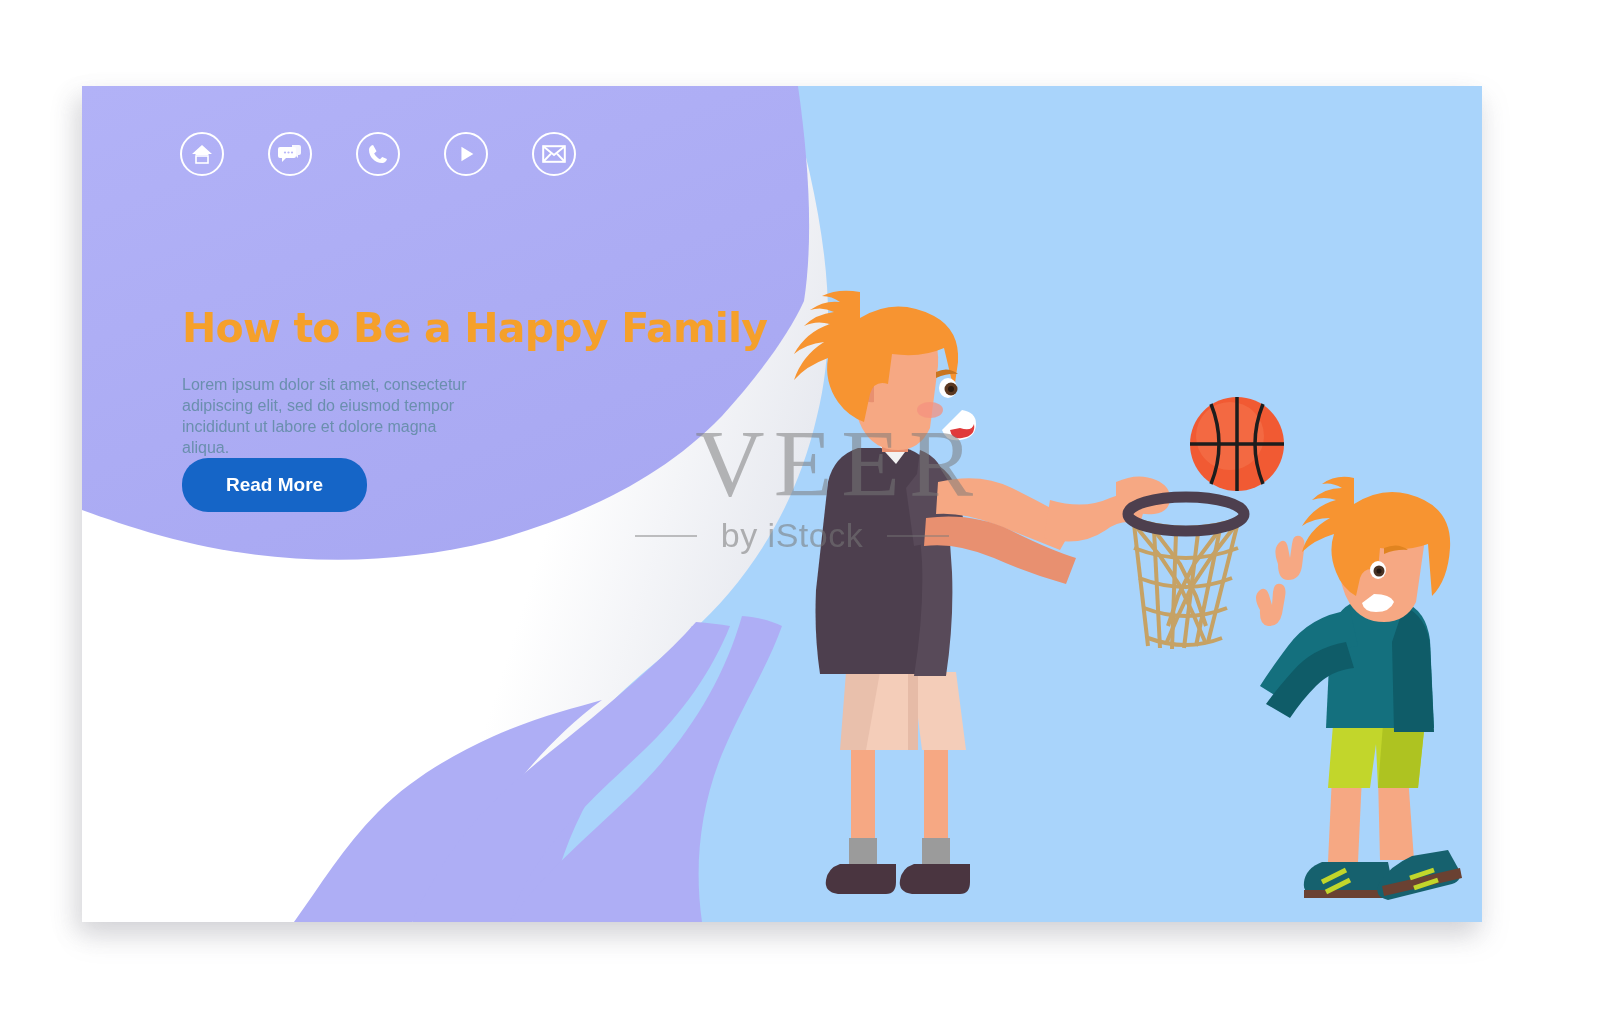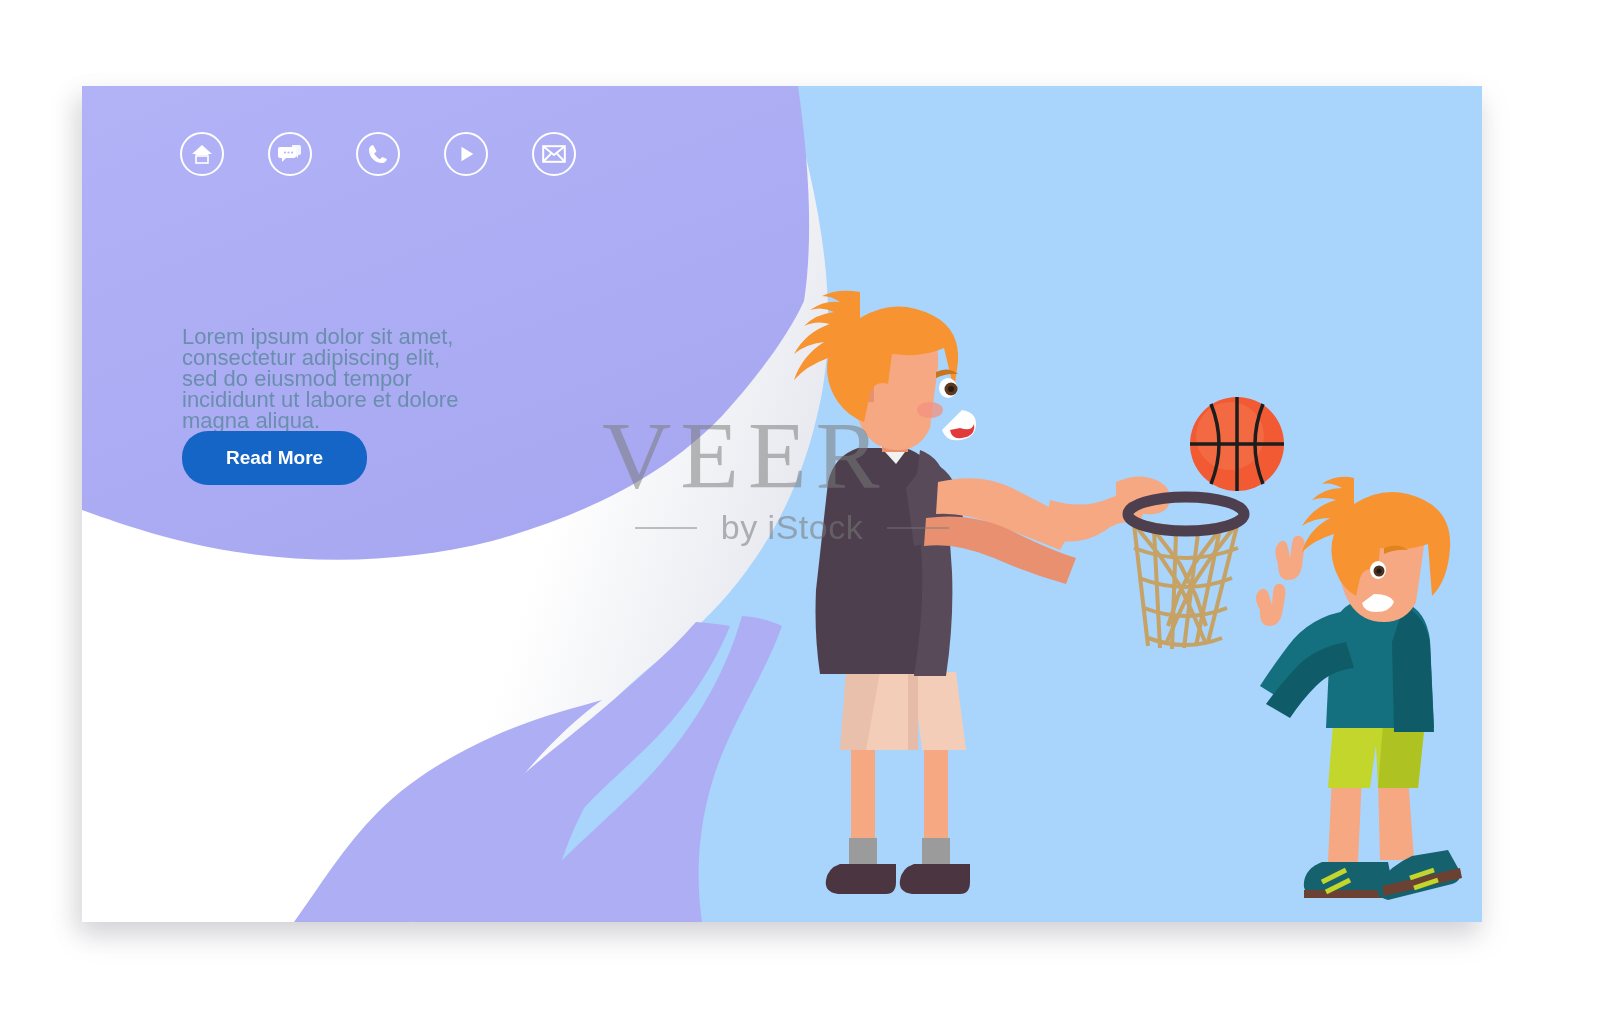--- a/index.html
+++ b/index.html
@@ -69,21 +69,21 @@
     font-family: "DejaVu Sans", sans-serif;
     font-size: 41px;
     font-weight: bold;
     letter-spacing: -0.8px;
     color: #f5a02a;
     white-space: nowrap;
   }
   #body-copy {
     margin: 22px 0 0 0;
     font-family: "Liberation Sans", sans-serif;
-    font-size: 22px;
+    font-size: 16px;
     line-height: 21px;
     color: #6a8fae;
     width: 290px;
   }
   #read-more {
     display: inline-block;
     background: #1565c7;
     color: #ffffff;
     border: none;
     border-radius: 26px;
@@ -98,25 +98,25 @@
     position: absolute;
     left: 0; top: 0;
     width: 1400px; height: 836px;
     z-index: 4;
     pointer-events: none;
   }
   
   #watermark {
     position: absolute;
     left: 520px;
-    top: 322px;
+    top: 330px;
     width: 380px;
     z-index: 5;
     pointer-events: none;
-    text-align: left;
+    text-align: right;
   }
   #wm-main {
     font-family: "Liberation Serif", serif;
     font-size: 96px;
     letter-spacing: 9px;
     color: rgba(120,120,120,0.52);
     line-height: 96px;
   }
   #wm-sub-row {
     display: flex;
@@ -481,18 +481,19 @@
       <div class="icon-circle">
         <svg width="24" height="20" viewBox="0 0 24 20">
           <rect x="1.2" y="2.2" width="21.6" height="15.6" fill="none" stroke="#ffffff" stroke-width="2"></rect>
           <path d="M1.2 2.2 L12 11 L22.8 2.2" fill="none" stroke="#ffffff" stroke-width="2"></path>
           <path d="M1.2 17.8 L9 9.6 M22.8 17.8 L15 9.6" fill="none" stroke="#ffffff" stroke-width="2"></path>
         </svg>
       </div>
     </div>
 
     <div id="text-block">
+      <h1 id="headline">How to Be a Happy Family</h1>
       <p id="body-copy">Lorem ipsum dolor sit amet, consectetur adipiscing elit, sed do eiusmod tempor incididunt ut labore et dolore magna aliqua.</p>
       <button id="read-more">Read More</button>
     </div>
 
   </div>
 </div>
 
 </body></html>

